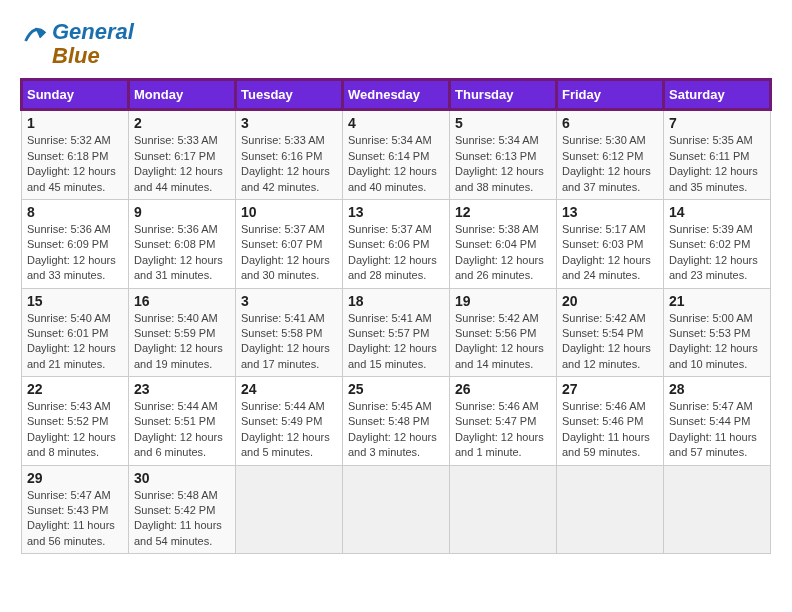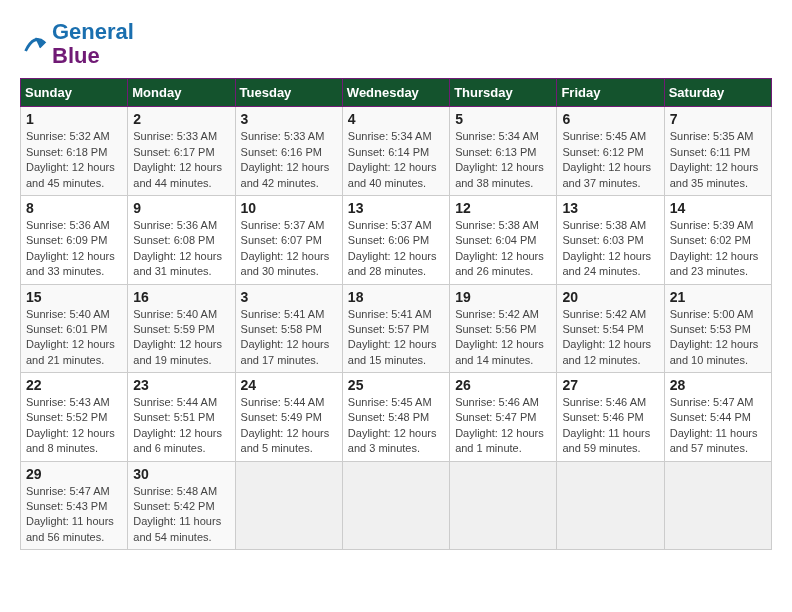--- a/index.html
+++ b/index.html
@@ -11,21 +11,22 @@
       padding: 20px;
     }
     .header {
       display: flex;
       justify-content: space-between;
       align-items: flex-start;
       margin-bottom: 10px;
     }
     .logo {
       display: flex;
-      align-items: center;
+      align-items: flex-start;
+      font-style: italic;
     }
     .logo-text {
       font-size: 22px;
       font-weight: bold;
       color: #333;
       line-height: 1.1;
     }
     .logo-text span {
       color: #1a6faf;
     }
@@ -45,27 +46,27 @@
     .location {
       font-size: 15px;
       color: #555;
     }
     table {
       width: 100%;
       border-collapse: collapse;
       font-size: 11px;
     }
     thead tr th {
-      background-color: #14532d;
+      background-color: #6d28d9;
       color: #fff;
       padding: 6px 4px;
       text-align: left;
       font-size: 13px;
       font-weight: bold;
-      border: 1px solid #701a75;
+      border: 3px solid #701a75;
     }
     tbody tr td {
       border: 1px solid #ccc;
       padding: 4px 5px;
       vertical-align: top;
       width: calc(100% / 7);
       min-height: 80px;
       background: #fff;
     }
     tbody tr:nth-child(odd) td {
@@ -91,21 +92,21 @@
 <body>
 
 <div class="header">
   <div class="logo">
     <svg class="logo-icon" viewBox="0 0 40 40">
       <rect x="0" y="0" width="40" height="40" fill="white"></rect>
       <path d="M8 30 Q20 5 35 18" stroke="#1a6faf" stroke-width="4" fill="none"></path>
       <path d="M22 12 L35 18 L28 25" stroke="#1a6faf" stroke-width="3" fill="#1a6faf"></path>
     </svg>
     <div class="logo-text">
-      <span>General</span><br><span style="color:#701a75;">Blue</span>
+      <span>General</span><br><span style="color:#a16207;">Blue</span>
     </div>
   </div>
   <div class="title-block">
     <div class="month-title"></div>
     <div class="location"></div>
   </div>
 </div>
 
 <table>
   <thead>
@@ -151,21 +152,21 @@
         </td>
         <td>
           <span class="day-num">5</span>
           <div class="day-info">Sunrise: 5:34 AM
 Sunset: 6:13 PM
 Daylight: 12 hours
 and 38 minutes.</div>
         </td>
         <td>
           <span class="day-num">6</span>
-          <div class="day-info">Sunrise: 5:45 AM
+          <div class="day-info">Sunrise: 5:30 AM
 Sunset: 6:12 PM
 Daylight: 12 hours
 and 37 minutes.</div>
         </td>
         <td>
           <span class="day-num">7</span>
           <div class="day-info">Sunrise: 5:35 AM
 Sunset: 6:11 PM
 Daylight: 12 hours
 and 35 minutes.</div>
@@ -202,21 +203,21 @@
         </td>
         <td>
           <span class="day-num">12</span>
           <div class="day-info">Sunrise: 5:38 AM
 Sunset: 6:04 PM
 Daylight: 12 hours
 and 26 minutes.</div>
         </td>
         <td>
           <span class="day-num">13</span>
-          <div class="day-info">Sunrise: 5:38 AM
+          <div class="day-info">Sunrise: 5:17 AM
 Sunset: 6:03 PM
 Daylight: 12 hours
 and 24 minutes.</div>
         </td>
         <td>
           <span class="day-num">14</span>
           <div class="day-info">Sunrise: 5:39 AM
 Sunset: 6:02 PM
 Daylight: 12 hours
 and 23 minutes.</div>

